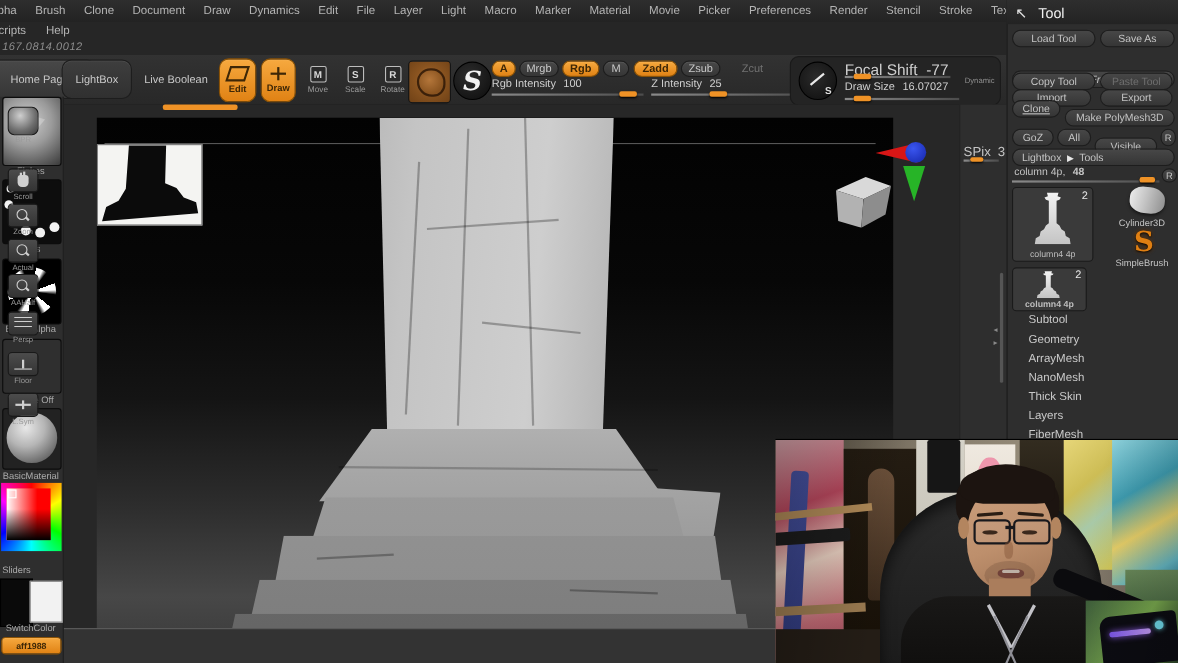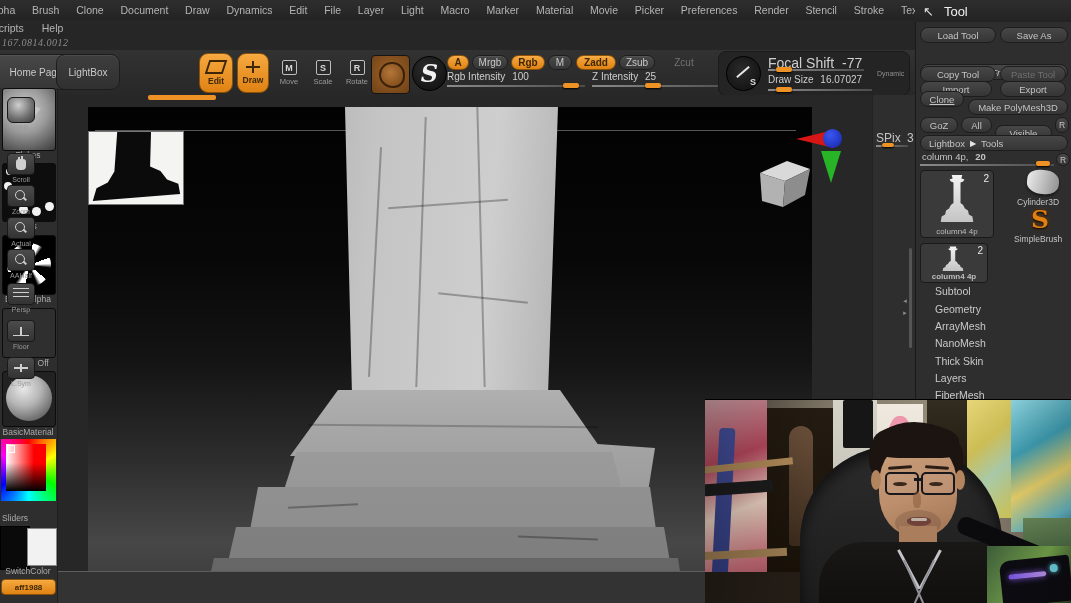--- a/index.html
+++ b/index.html
@@ -5,21 +5,21 @@
   html,body{margin:0;padding:0;background:#111;}
   #app{position:relative;width:1071px;height:603px;background:#262626;overflow:hidden;
        font-family:"Liberation Sans",sans-serif;-webkit-font-smoothing:antialiased;}
   .abs{position:absolute;}
   
   #menubar{position:absolute;left:0;top:0;width:915px;height:20px;background:linear-gradient(#2e2e2e,#232323);
            display:flex;align-items:center;overflow:hidden;}
   #menubar .mi{padding:0 8.4px;font-size:10.5px;color:#b4b4b4;white-space:nowrap;}
   #menurow2{position:absolute;left:0;top:20px;width:915px;height:16px;display:flex;align-items:center;overflow:hidden;background:#262626;}
   #menurow2 .mi{padding:0 9px;font-size:10.5px;color:#b4b4b4;}
-  #version{position:absolute;left:2px;top:37px;font-size:10px;font-style:italic;color:#8d8d8d;letter-spacing:.5px;font-family:Liberation Serif, serif;}
+  #version{position:absolute;left:2px;top:37px;font-size:10px;font-style:italic;color:#8d8d8d;letter-spacing:.5px;}
   
   .btn{position:absolute;background:linear-gradient(#484848,#363636);border:1px solid #1d1d1d;border-radius:9px;
        color:#c9c9c9;font-size:10px;display:flex;align-items:center;justify-content:center;
        box-shadow:inset 0 1px 0 rgba(255,255,255,.07);white-space:nowrap;overflow:hidden;box-sizing:border-box;}
   .btn.orange{background:linear-gradient(#f6a93f,#e08214);color:#3e2706;font-weight:bold;border-color:#8a5206;}
   .btn.dimtx{color:#717171;}
   .lbl{position:absolute;color:#b5b5b5;font-size:9px;white-space:nowrap;}
   .track{position:absolute;height:2px;background:linear-gradient(90deg,#8a8a8a,#4c4c4c);}
   .handle{position:absolute;width:16px;height:5px;background:#ef9226;border-radius:2px;box-shadow:0 1px 2px #000;}
   
@@ -103,20 +103,21 @@
     <div style="display:flex;margin-left:-22px;">
       <span class="mi">Zscripts</span>
       <span class="mi">Help</span>
     </div>
   </div>
   <div id="version">167.0814.0012</div>
 
   <div id="topshelf"></div>
   <div class="btn" style="left:-16px;top:54px;width:104px;height:36px;">Home Page</div>
   <div class="btn" style="left:56px;top:54px;width:64px;height:36px;background:linear-gradient(#3e3e3e,#303030);">LightBox</div>
+  <div class="btn" style="left:124px;top:54px;width:72px;height:36px;background:none;border:none;box-shadow:none;">Live Boolean</div>
   <div class="abs" style="left:148px;top:95px;width:68px;height:5px;background:#ef9226;border-radius:2px;z-index:3;"></div>
 
   <div class="btn orange toolico" style="left:199px;top:53px;width:34px;height:40px;font-size:8.5px;">
     <span class="miniq"></span>
     <span>Edit</span>
   </div>
   <div class="btn orange toolico" style="left:237px;top:53px;width:32px;height:40px;font-size:8.5px;">
     <span class="crossh"></span>
     <span>Draw</span>
   </div>
@@ -377,21 +378,21 @@
   <div class="dockbtn" style="left:961px;top:117px;width:31px;">All</div>
   <div class="dockbtn" style="left:995px;top:117px;width:57px;margin-top:8px;">Visible</div>
   <div class="dockbtn" style="left:1055px;top:117px;width:14px;font-size:8.5px;">R</div>
   <div class="dockbtn" style="left:920px;top:135px;width:148px;justify-content:flex-start;padding-left:8px;gap:5px;">
     <span>Lightbox</span>
     <span style="font-size:8px;color:#e8e8e8;">▶</span>
     <span>Tools</span>
   </div>
   <div class="lbl" style="left:922px;top:151px;font-size:9.5px;color:#c4c4c4;">
     <span>column 4p,</span>
-    <span style="margin-left:4px;font-weight:bold;">20</span>
+    <span style="margin-left:4px;font-weight:bold;">48</span>
   </div>
   <div class="track" style="left:920px;top:164px;width:134px;"></div>
   <div class="handle" style="left:1036px;top:161px;width:14px;"></div>
   <div class="dockbtn" style="left:1056px;top:153px;width:14px;height:13px;font-size:8.5px;">R</div>
 
   <div class="thumbbox" style="left:920px;top:170px;width:72px;height:66px;">
     <div class="colico" style="left:14px;top:3px;width:44px;height:50px;"></div>
     <div class="badge" style="right:4px;top:2px;">2</div>
     <div style="position:absolute;left:0;bottom:1px;width:100%;text-align:center;font-size:8px;color:#bdbdbd;">column4 4p</div>
   </div>

